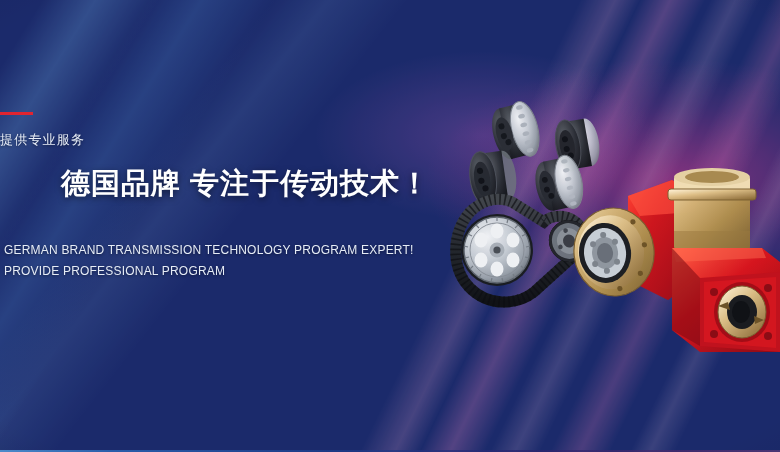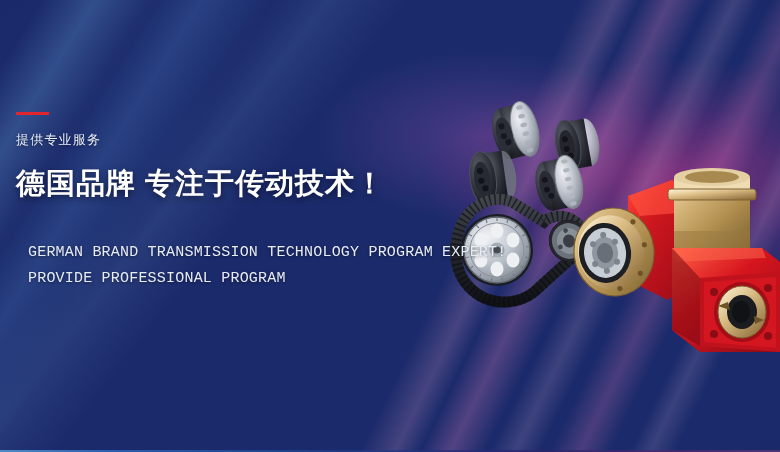--- a/index.html
+++ b/index.html
@@ -69,21 +69,21 @@
     position: absolute;
     left: 0; right: 0; bottom: 0;
     height: 2px;
     background: linear-gradient(90deg, #5aa8e8 0%, #2f6fc0 14%, #1d3f8e 42%, #2a2470 68%, #4a2a6e 88%, #5a3a78 100%);
     opacity: .75;
   }
 
   
   .copy {
     position: absolute;
-    left: 16px;
+    left: 0;
     top: 112px;
     width: 430px;
     z-index: 40;
   }
   .accent-rule {
     width: 33px;
     height: 3px;
     background: #e02430;
     margin: 0 0 18px 0;
   }
@@ -97,29 +97,29 @@
   }
   .headline {
     color: #ffffff;
     font-size: 29px;
     font-weight: bold;
     letter-spacing: 1px;
     line-height: 1.1;
     margin: 0 0 40px 0;
     white-space: nowrap;
     text-shadow: 0 2px 6px rgba(0,0,0,0.5);
+    text-align: right;
   }
   .sub-en {
     color: #e6ecf6;
-    font-size: 15px;
+    font-size: 12px;
     letter-spacing: .2px;
     line-height: 1.72;
-    margin: 12px;
+    margin: 4px;
     text-shadow: 0 1px 3px rgba(0,0,0,0.45);
-    font-family: Liberation Mono, monospace;
   }
   .sub-en span { display: block; white-space: nowrap; }
 
   
   .art { position: absolute; inset: 0; z-index: 20; pointer-events: none; }
   .art svg { position: absolute; }
 </style>
 </head>
 <body>
 

